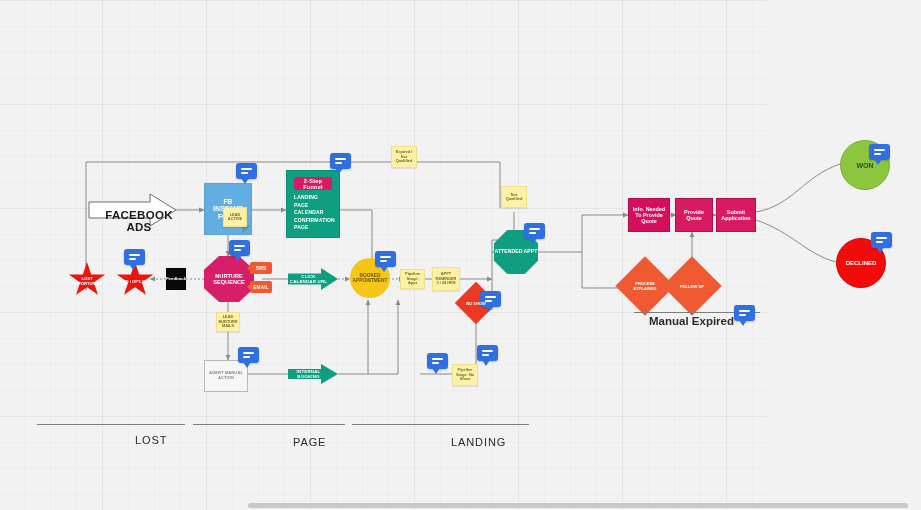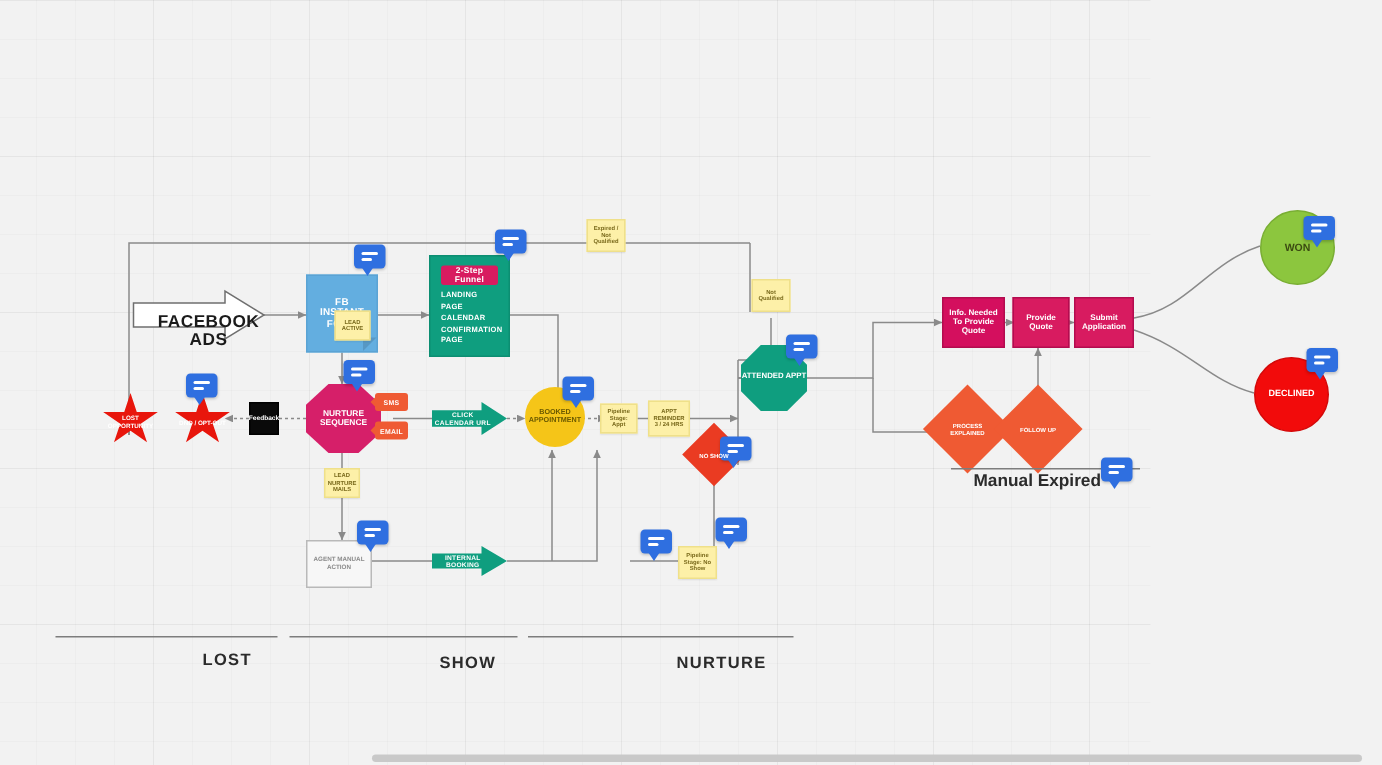--- a/index.html
+++ b/index.html
@@ -115,21 +115,21 @@
           box-shadow:0 1px 2px rgba(0,0,0,.2);}
   .bubble::after{content:"";position:absolute;left:5px;bottom:-5px;
           border-left:4px solid transparent;border-right:4px solid transparent;
           border-top:6px solid #2f6fe0;}
   .bubble i{position:absolute;left:5px;height:1.6px;background:#fff;display:block;border-radius:1px;}
   .bubble i.a{top:5px;width:11px;}
   .bubble i.b{top:9px;width:7px;}
 
   
   .stage-line{position:absolute;height:1px;background:#7d7d7d;}
-  .stage-lbl{position:absolute;color:#2b2b2b;font-size:11px;font-weight:700;
+  .stage-lbl{position:absolute;color:#2b2b2b;font-size:11px;font-weight:400;
              letter-spacing:.9px;padding-left:44px;}
   .manual-lbl{position:absolute;color:#2b2b2b;font-size:11.5px;font-weight:700;}
   .scrollbar{position:absolute;left:248px;bottom:2px;width:660px;height:5px;
              background:#c9c9c9;border-radius:3px;}
 </style>
 </head>
 <body>
 
 <div id="canvas">
 
@@ -375,19 +375,19 @@
   <div class="manual-lbl" style="left:649px;top:315px;">Manual Expired</div>
   <div class="bubble" style="left:734px;top:305px;">
       <i class="a"></i>
       <i class="b"></i>
     </div>
 
   <div class="stage-line" style="left:37px;top:424px;width:148px;"></div>
   <div class="stage-lbl" style="left:91px;top:434px;">LOST</div>
 
   <div class="stage-line" style="left:193px;top:424px;width:152px;"></div>
-  <div class="stage-lbl" style="left:249px;top:436px;">SHOW</div>
+  <div class="stage-lbl" style="left:249px;top:436px;">PAGE</div>
 
   <div class="stage-line" style="left:352px;top:424px;width:177px;"></div>
-  <div class="stage-lbl" style="left:407px;top:436px;">NURTURE</div>
+  <div class="stage-lbl" style="left:407px;top:436px;">LANDING</div>
 
   <div class="scrollbar"></div>
 </div>
 
 </body></html>

